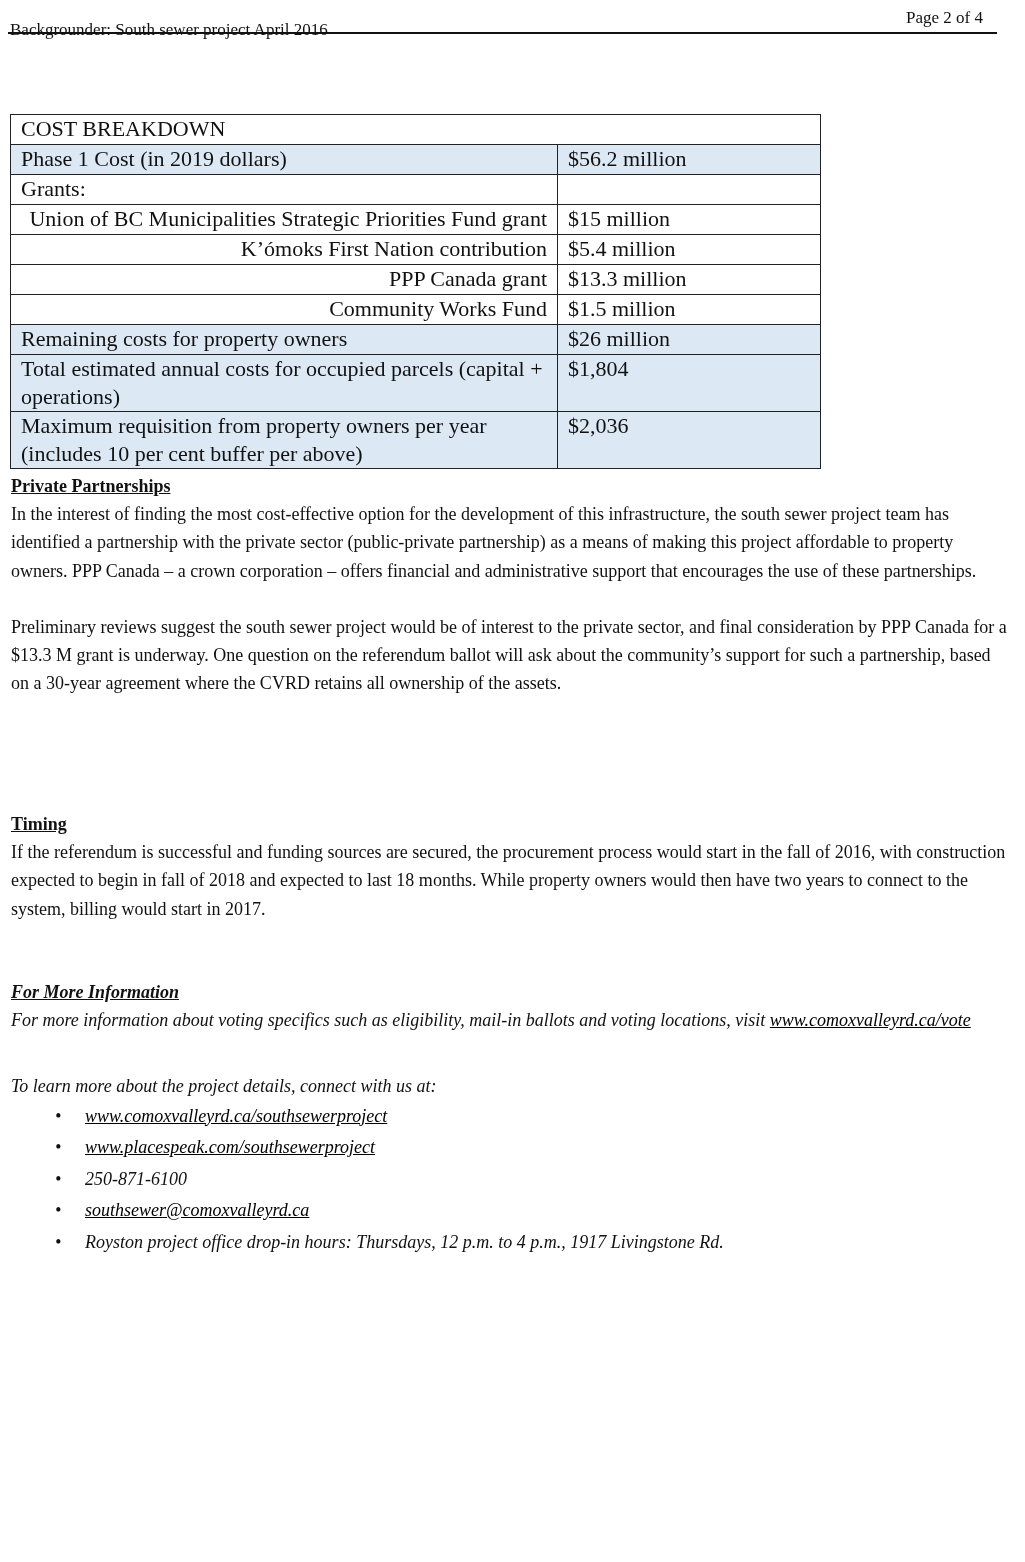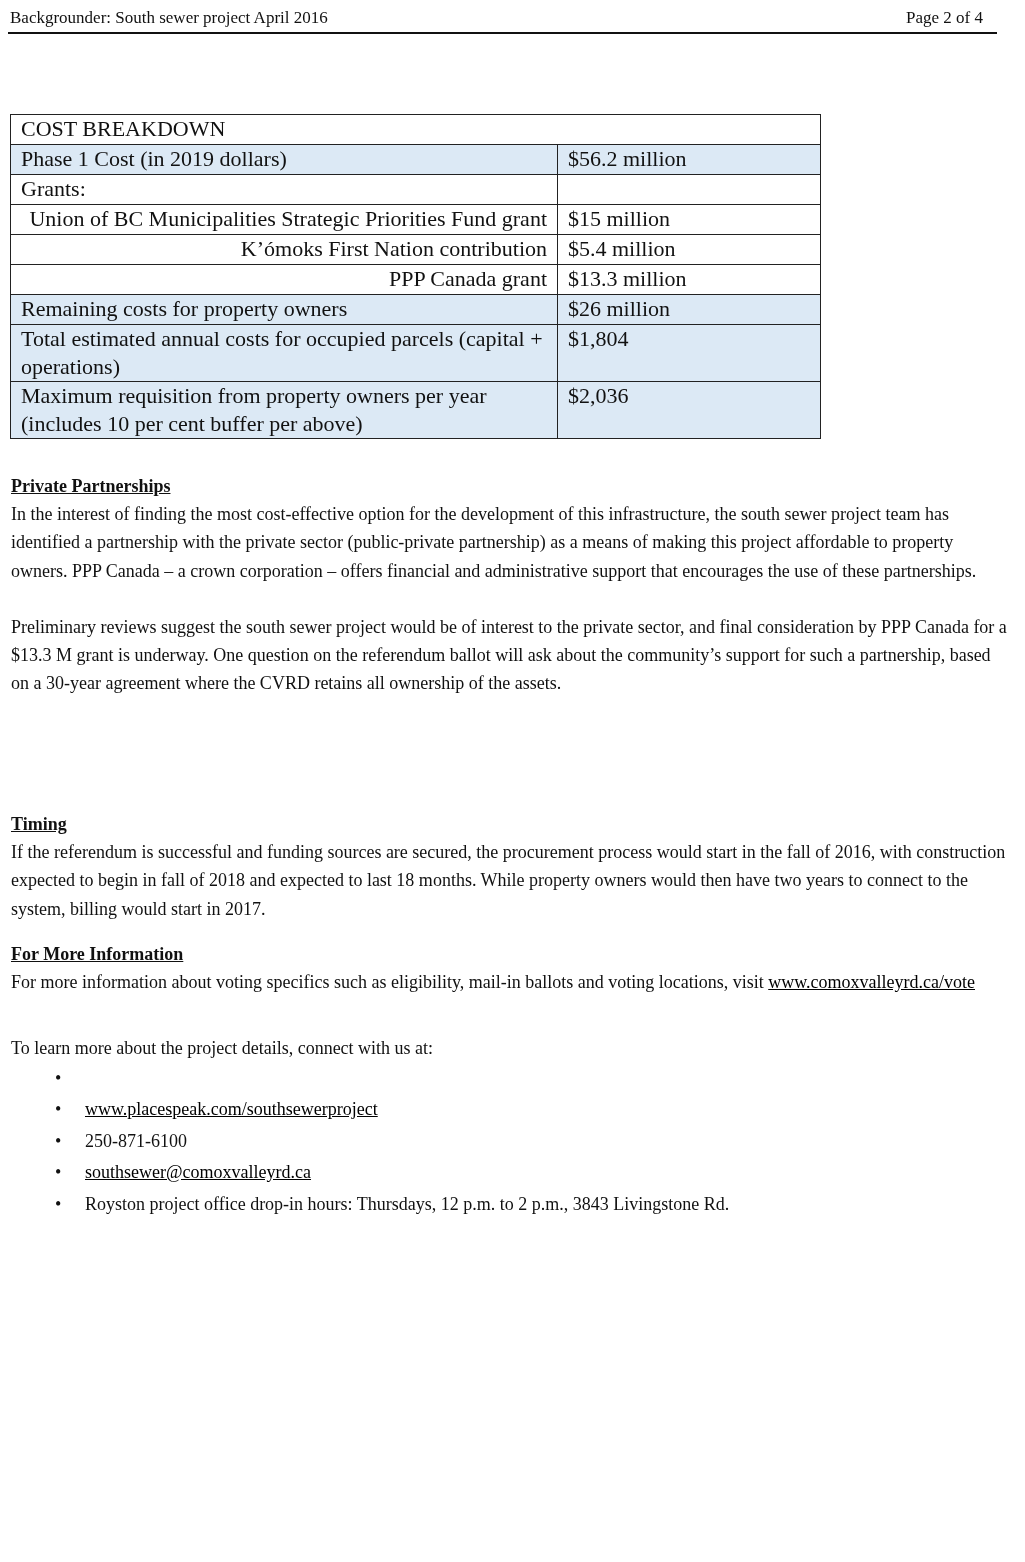--- a/index.html
+++ b/index.html
@@ -1,20 +1,20 @@
 <!DOCTYPE html>
 <html><head>
 <meta charset="utf-8">
 <style>
   html, body { margin:0; padding:0; background:#ffffff; }
   body { width:1025px; height:1562px; position:relative; overflow:hidden;
          font-family:"Liberation Serif", "DejaVu Serif", serif; color:#111; }
   .header { position:absolute; left:8px; top:6px; width:989px; height:26px;
             border-bottom:2px solid #111; font-size:17px; }
-  .header .left { position:absolute; left:2px; top:2px; }
+  .header .left { position:absolute; left:2px; top:14px; }
   .header .right { position:absolute; right:14px; top:2px; }
   table.cost { position:absolute; left:10px; top:114px; width:811px;
                border-collapse:collapse; font-size:22px; }
   table.cost td { border:1.5px solid #222; padding:0 10px; height:29px;
                   line-height:28px; vertical-align:top; }
   table.cost td.val { width:242px; }
   table.cost tr.shade td { background:#dce9f5; }
   table.cost td.right { text-align:right; }
   .section { position:absolute; left:11px; width:1000px; font-size:18px; line-height:28.2px; }
   .heading { font-weight:bold; text-decoration:underline; }
@@ -49,20 +49,24 @@
     <td class="val">$15 million</td>
   </tr>
   <tr>
     <td class="right">K’ómoks First Nation contribution</td>
     <td class="val">$5.4 million</td>
   </tr>
   <tr>
     <td class="right">PPP Canada grant</td>
     <td class="val">$13.3 million</td>
   </tr>
+  <tr>
+    <td class="right">Community Works Fund</td>
+    <td class="val">$1.5 million</td>
+  </tr>
   <tr class="shade">
     <td>Remaining costs for property owners</td>
     <td class="val">$26 million</td>
   </tr>
   <tr class="shade">
     <td>Total estimated annual costs for occupied parcels (capital + operations)</td>
     <td class="val">$1,804</td>
   </tr>
   <tr class="shade">
     <td style="height:56px; padding-right:56px;">Maximum requisition from property owners per year (includes 10 per cent buffer per above)</td>
@@ -75,38 +79,39 @@
   <div class="heading">Private Partnerships</div>
   <div>In the interest of finding the most cost-effective option for the development of this infrastructure, the south sewer project team has identified a partnership with the private sector (public-private partnership) as a means of making this project affordable to property owners. PPP Canada – a crown corporation – offers financial and administrative support that encourages the use of these partnerships.</div>
   <div style="margin-top:28px;">Preliminary reviews suggest the south sewer project would be of interest to the private sector, and final consideration by PPP Canada for a $13.3 M grant is underway. One question on the referendum ballot will ask about the community’s support for such a partnership, based on a 30-year agreement where the CVRD retains all ownership of the assets.</div>
 </div>
 
 <div class="section" style="top:810px;">
   <div class="heading">Timing</div>
   <div>If the referendum is successful and funding sources are secured, the procurement process would start in the fall of 2016, with construction expected to begin in fall of 2018 and expected to last 18 months. While property owners would then have two years to connect to the system, billing would start in 2017.</div>
 </div>
 
-<div class="section" style="top:940px;">
+<div class="section" style="top:978px;font-style:italic;">
   <div class="heading">For More Information</div>
   <div><span>For more information about voting specifics such as eligibility, mail-in ballots and voting locations, visit </span><a class="link">www.comoxvalleyrd.ca/vote</a></div>
   <div style="margin-top:38px;">To learn more about the project details, connect with us at:</div>
   <ul class="contact">
     <li>
       <span class="bullet">•</span>
+      <a class="link">www.comoxvalleyrd.ca/southsewerproject</a>
     </li>
     <li>
       <span class="bullet">•</span>
       <a class="link">www.placespeak.com/southsewerproject</a>
     </li>
     <li>
       <span class="bullet">•</span>
       <span>250-871-6100</span>
     </li>
     <li>
       <span class="bullet">•</span>
       <a class="link">southsewer@comoxvalleyrd.ca</a>
     </li>
     <li>
       <span class="bullet">•</span>
-      <span>Royston project office drop-in hours: Thursdays, 12 p.m. to 2 p.m., 3843 Livingstone Rd.</span>
+      <span>Royston project office drop-in hours: Thursdays, 12 p.m. to 4 p.m., 1917 Livingstone Rd.</span>
     </li>
   </ul>
 </div>
 
 </body></html>

